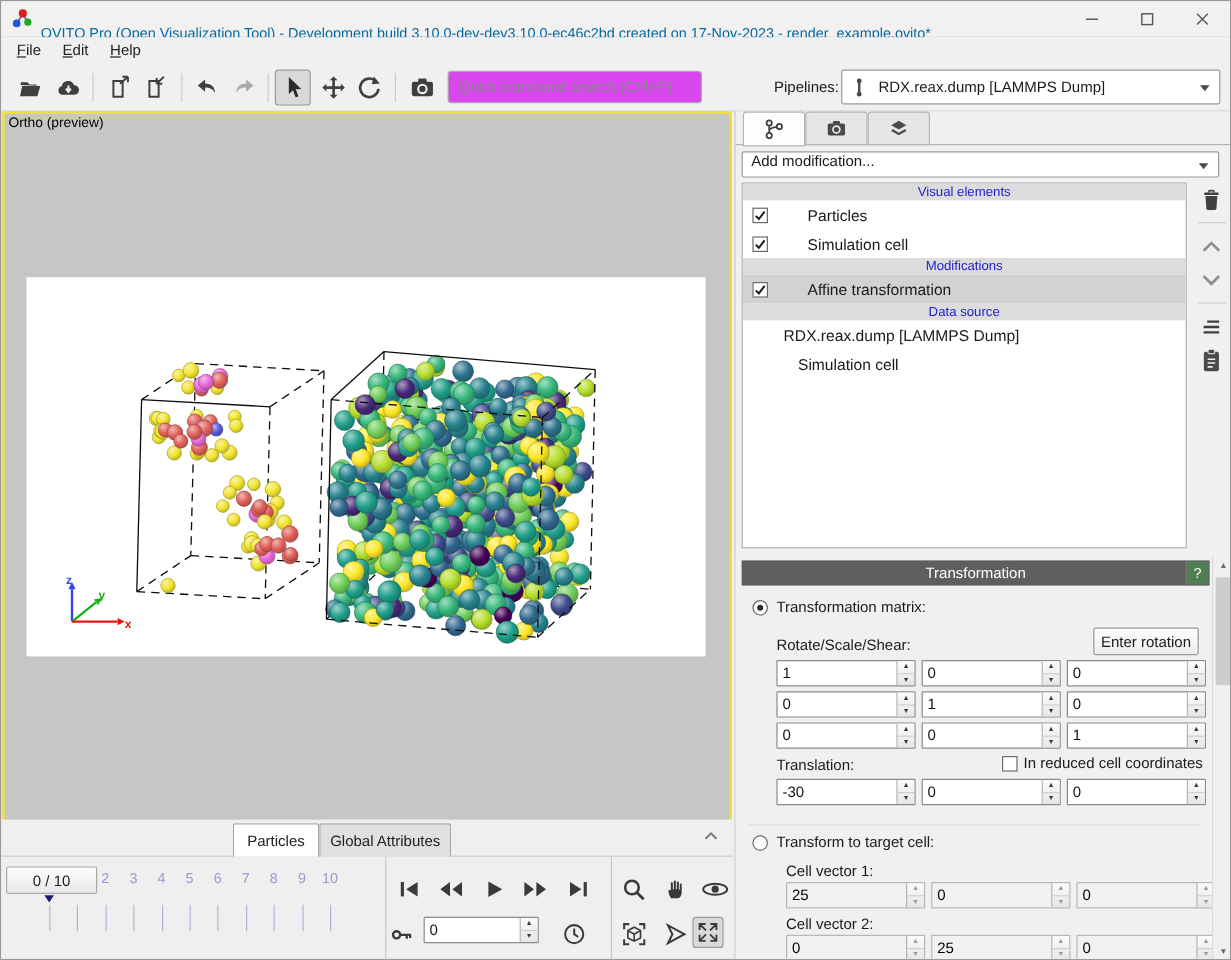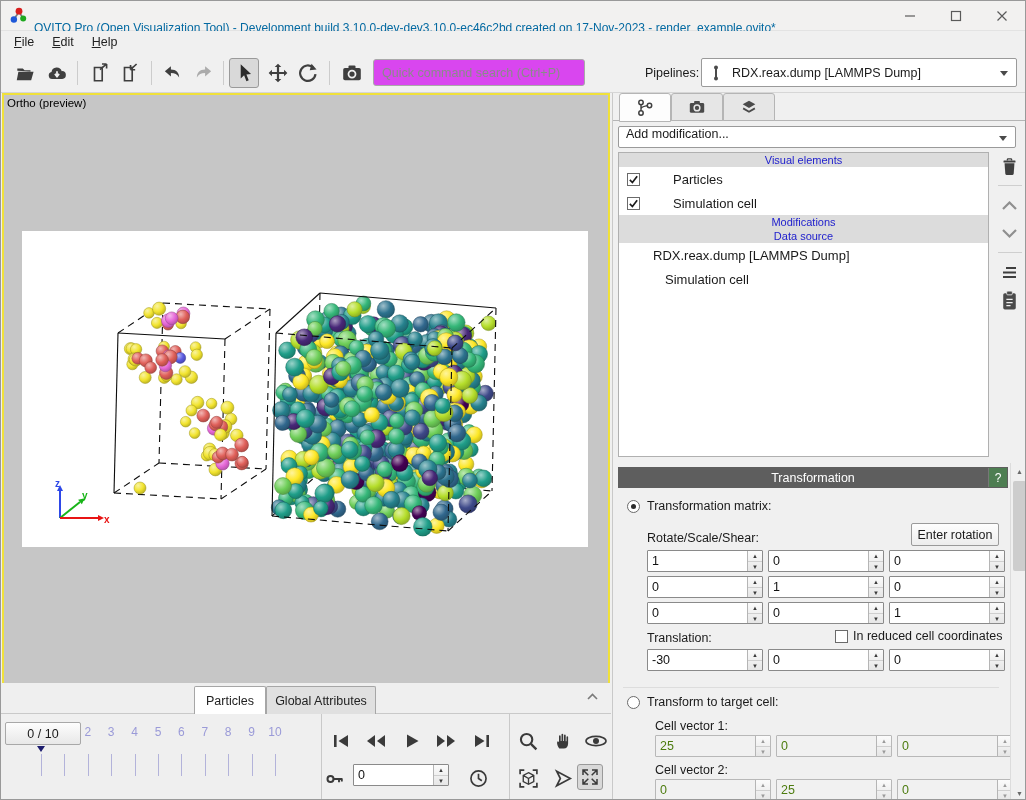--- a/index.html
+++ b/index.html
@@ -114,21 +114,21 @@
   .spinrow { position:absolute; display:flex; gap:5px; }
   .spin { display:flex; width:116px; height:22px; border:1px solid #8a8a8a; background:#fff;
           border-radius:1px; overflow:hidden; }
   .spin input { flex:1; min-width:0; border:none; outline:none; padding:0 4px; font-size:12.5px;
                 font-family:"Liberation Sans", sans-serif; color:#111; background:transparent; }
   .spinner { width:15px; border-left:1px solid #b5b5b5; background:linear-gradient(#fbfbfb,#e6e6e6);
              display:flex; flex-direction:column; }
   .spinner span { flex:1; font-size:6px; line-height:10px; text-align:center; color:#3a3a3a; }
   .spinner span:first-child { border-bottom:1px solid #cfcfcf; }
   .spin.dis { background:#f1f1f1; border-color:#b8b8b8; }
-  .spin.dis input { color:#4d7c0f; }
+  .spin.dis input { color:#000000; }
   .spin.dis .spinner span { color:#9a9a9a; }
   .chkrow { display:flex; align-items:center; gap:5px; font-size:12.5px; }
   .cbx { width:13px; height:13px; border:1px solid #6a6a6a; background:#fff; flex:none; }
 
   
   .vscroll { position:absolute; left:397px; top:370px; width:17px; height:338px; background:#f0f0f0;
              border-left:1px solid #dcdcdc; }
   .vs-btn { position:absolute; left:1px; width:15px; height:16px; display:flex; align-items:center;
             justify-content:center; font-size:7px; color:#6a6a6a; }
   .vs-thumb { position:absolute; left:2px; top:18px; width:13px; height:90px; background:#cdcdcd;
@@ -1231,20 +1231,28 @@
       </div>
       <div class="prow">
         <span class="cb">
             <svg class="ic" width="11" height="11" viewBox="0 0 12 12">
               <polyline points="2,6.5 4.8,9.3 10,2.5" fill="none" stroke="#1a1a1a" stroke-width="1.8"></polyline>
             </svg>
           </span>
         <span class="lab">Simulation cell</span>
       </div>
       <div class="sec-head">Modifications</div>
+      <div class="prow selected">
+        <span class="cb">
+            <svg class="ic" width="11" height="11" viewBox="0 0 12 12">
+              <polyline points="2,6.5 4.8,9.3 10,2.5" fill="none" stroke="#1a1a1a" stroke-width="1.8"></polyline>
+            </svg>
+          </span>
+        <span class="lab">Affine transformation</span>
+      </div>
       <div class="sec-head">Data source</div>
       <div class="prow">
         <span class="lab src">RDX.reax.dump [LAMMPS Dump]</span>
       </div>
       <div class="prow">
         <span class="lab child">Simulation cell</span>
       </div>
     </div>
 
     <div class="actioncol">

